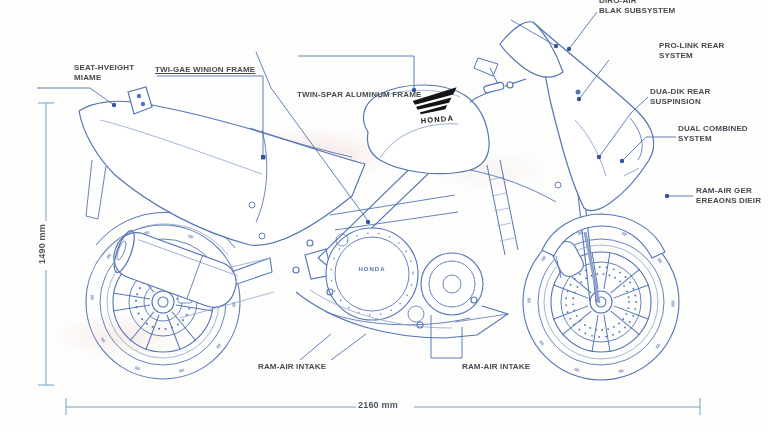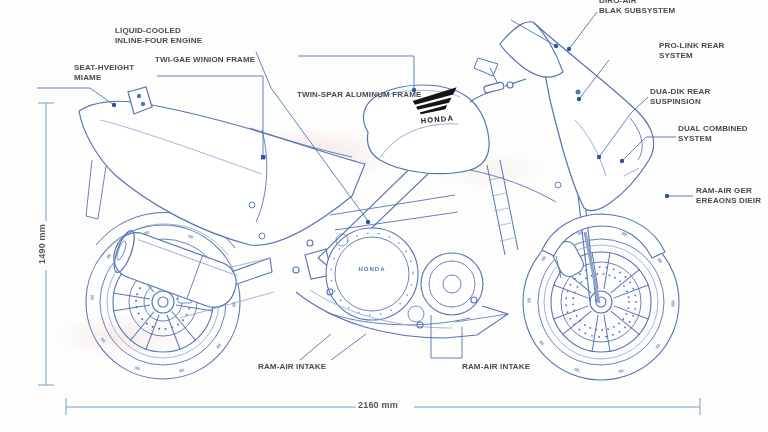--- a/index.html
+++ b/index.html
@@ -214,23 +214,21 @@
       <path d="M38,103 L54,103 M38,385 L54,385"></path>
     </g>
     <g stroke="#74a0c4" fill="none" stroke-width="1">
       <path d="M66,407 L356,407 M414,407 L700,407"></path>
       <path d="M66,398 L66,415 M700,398 L700,415"></path>
     </g>
   </svg>
 
   <div class="callout" style="left:33px;top:63px;margin-left:41px;">SEAT-HVEIGHT
 MIAME</div>
-  <div class="callout" style="left:115px;top:26px;">LIQUID-COOLED
-INLINE-FOUR ENGINE</div>
-  <div class="callout" style="left:155px;top:55px;">TWI-GAE WINION FRAME</div>
+  <div class="callout" style="left:155px;top:65px;text-decoration:underline;">TWI-GAE WINION FRAME</div>
   <div class="callout" style="left:297px;top:52px;margin-top:38px;">TWIN-SPAR ALUMINUM FRAME</div>
   <div class="callout" style="left:599px;top:-4px;">DIRO-AIR
 BLAK SUBSYSTEM</div>
   <div class="callout" style="left:611px;top:41px;margin-left:48px;">PRO-LINK REAR
 SYSTEM</div>
   <div class="callout" style="left:650px;top:87px;">DUA-DIK REAR
 SUSPINSION</div>
   <div class="callout" style="left:678px;top:124px;">DUAL COMBINED
 SYSTEM</div>
   <div class="callout" style="left:696px;top:186px;">RAM-AIR GER

